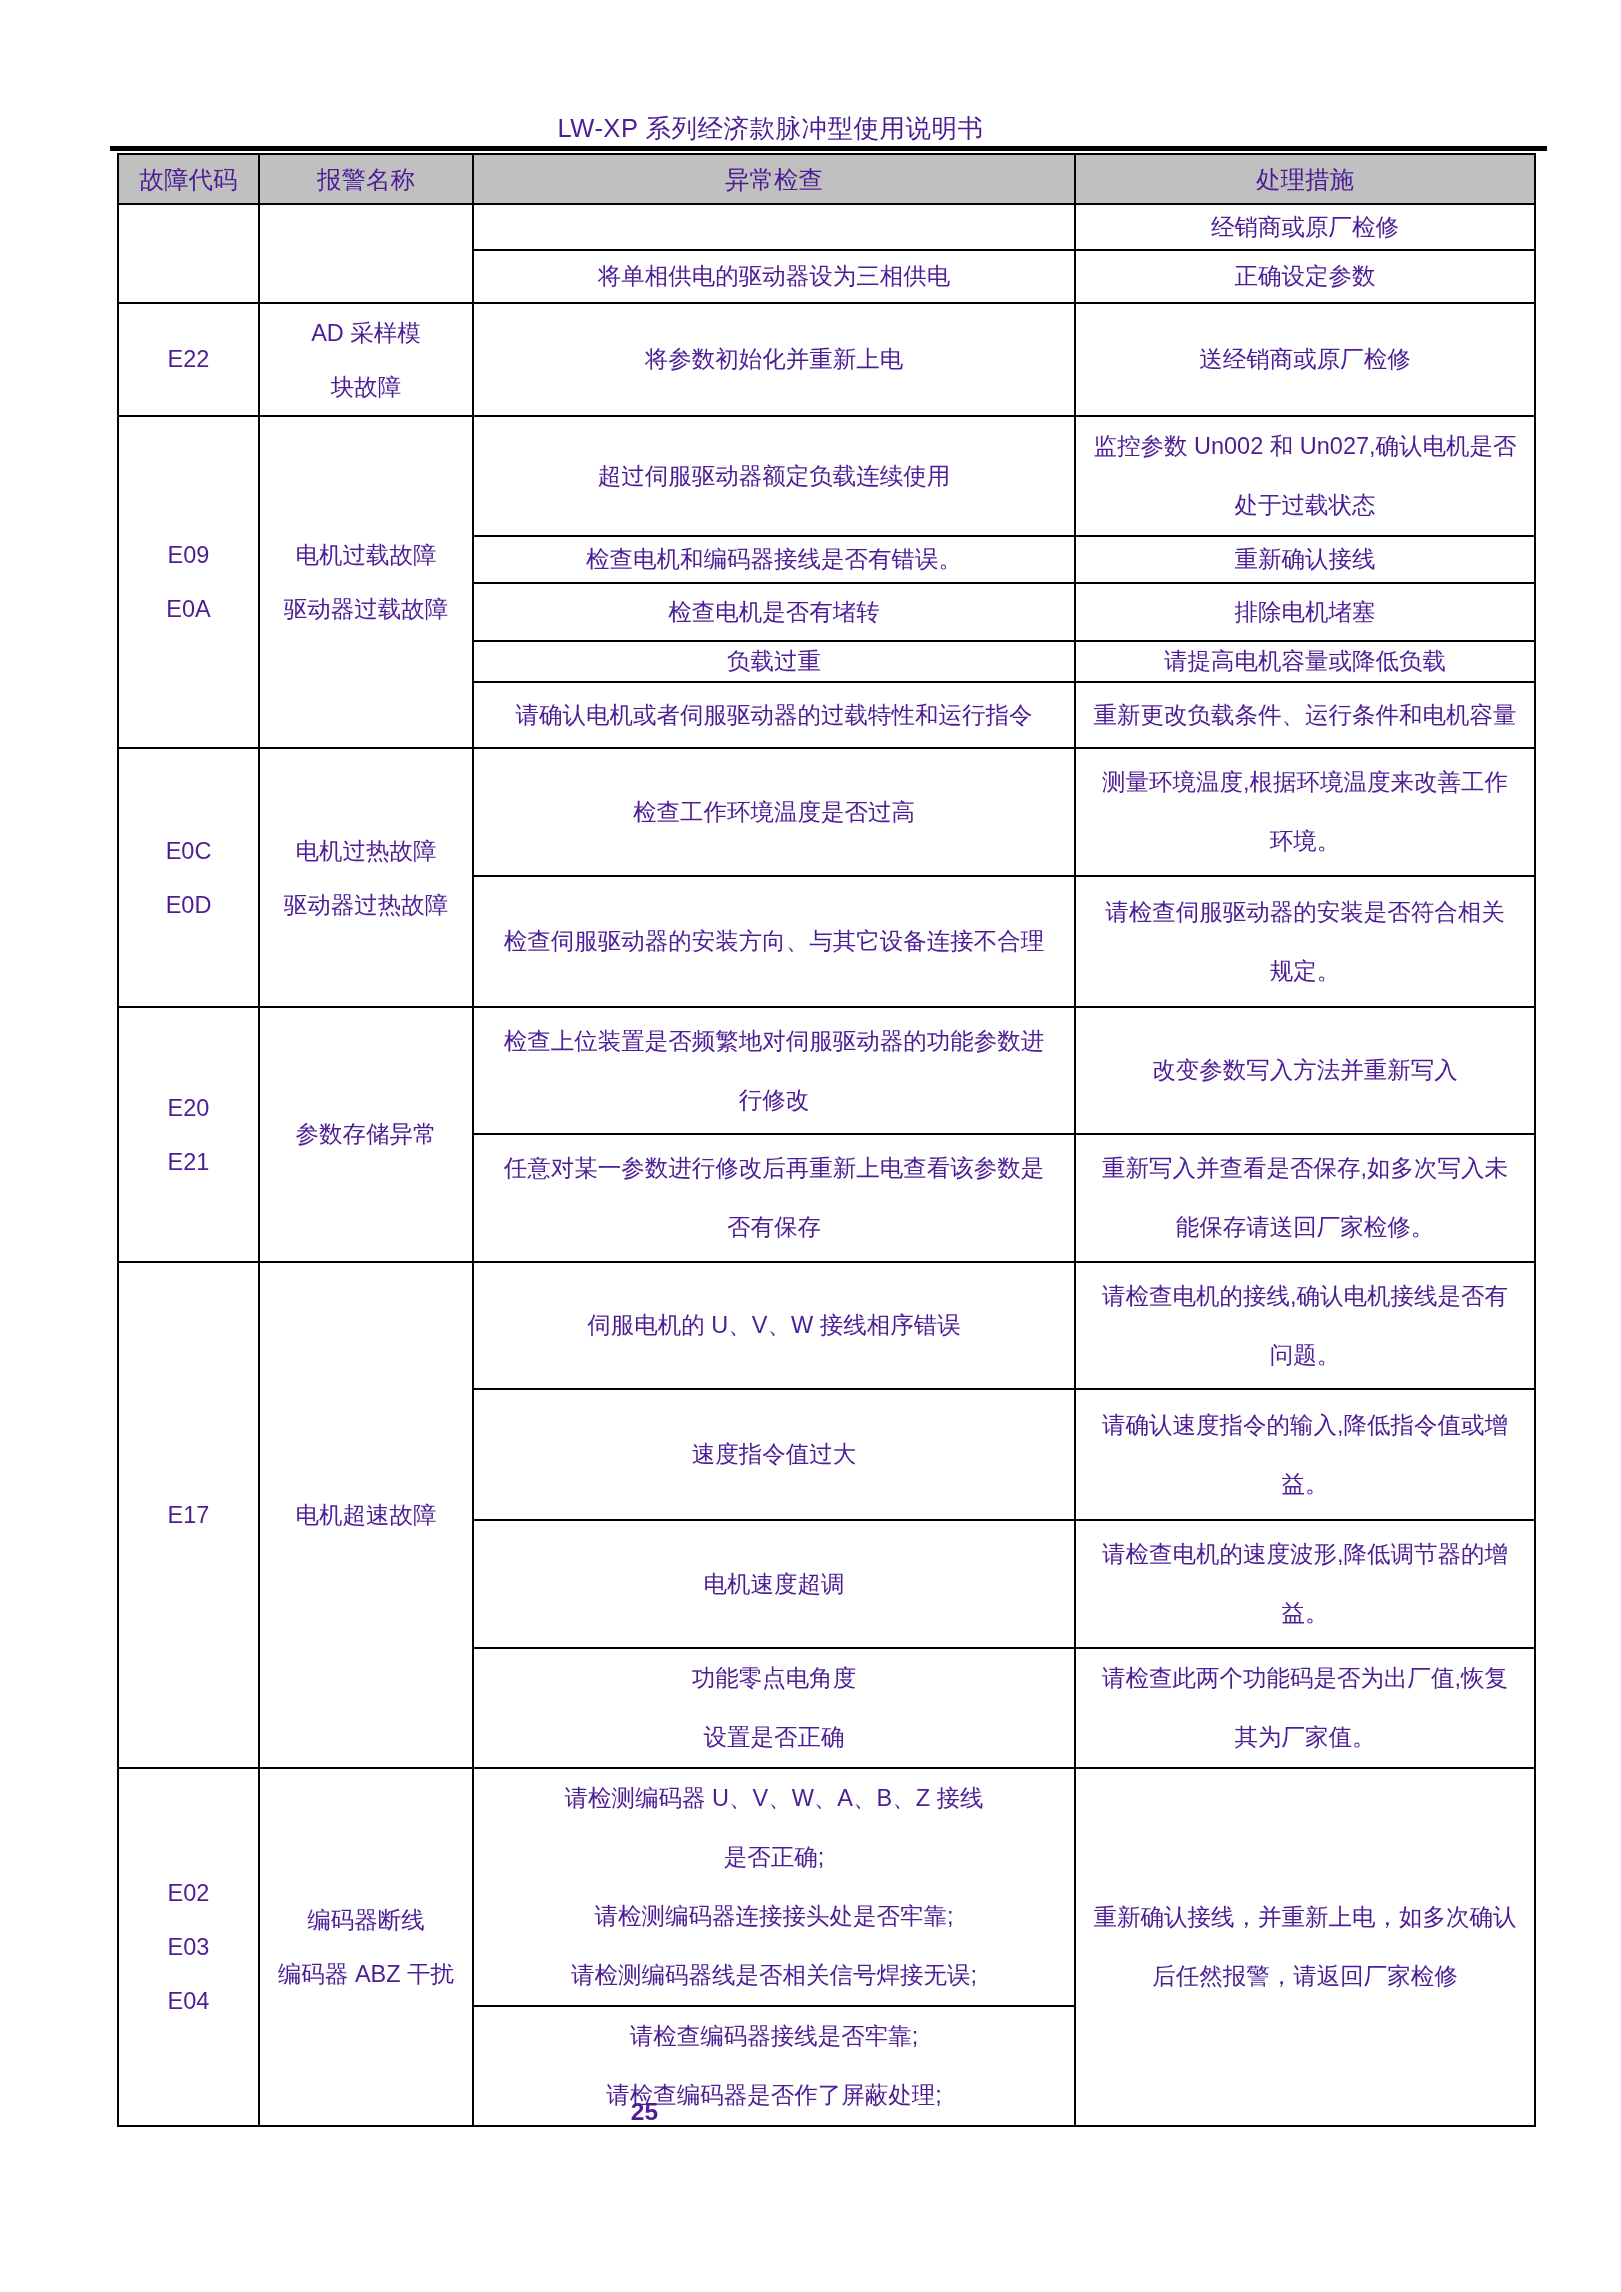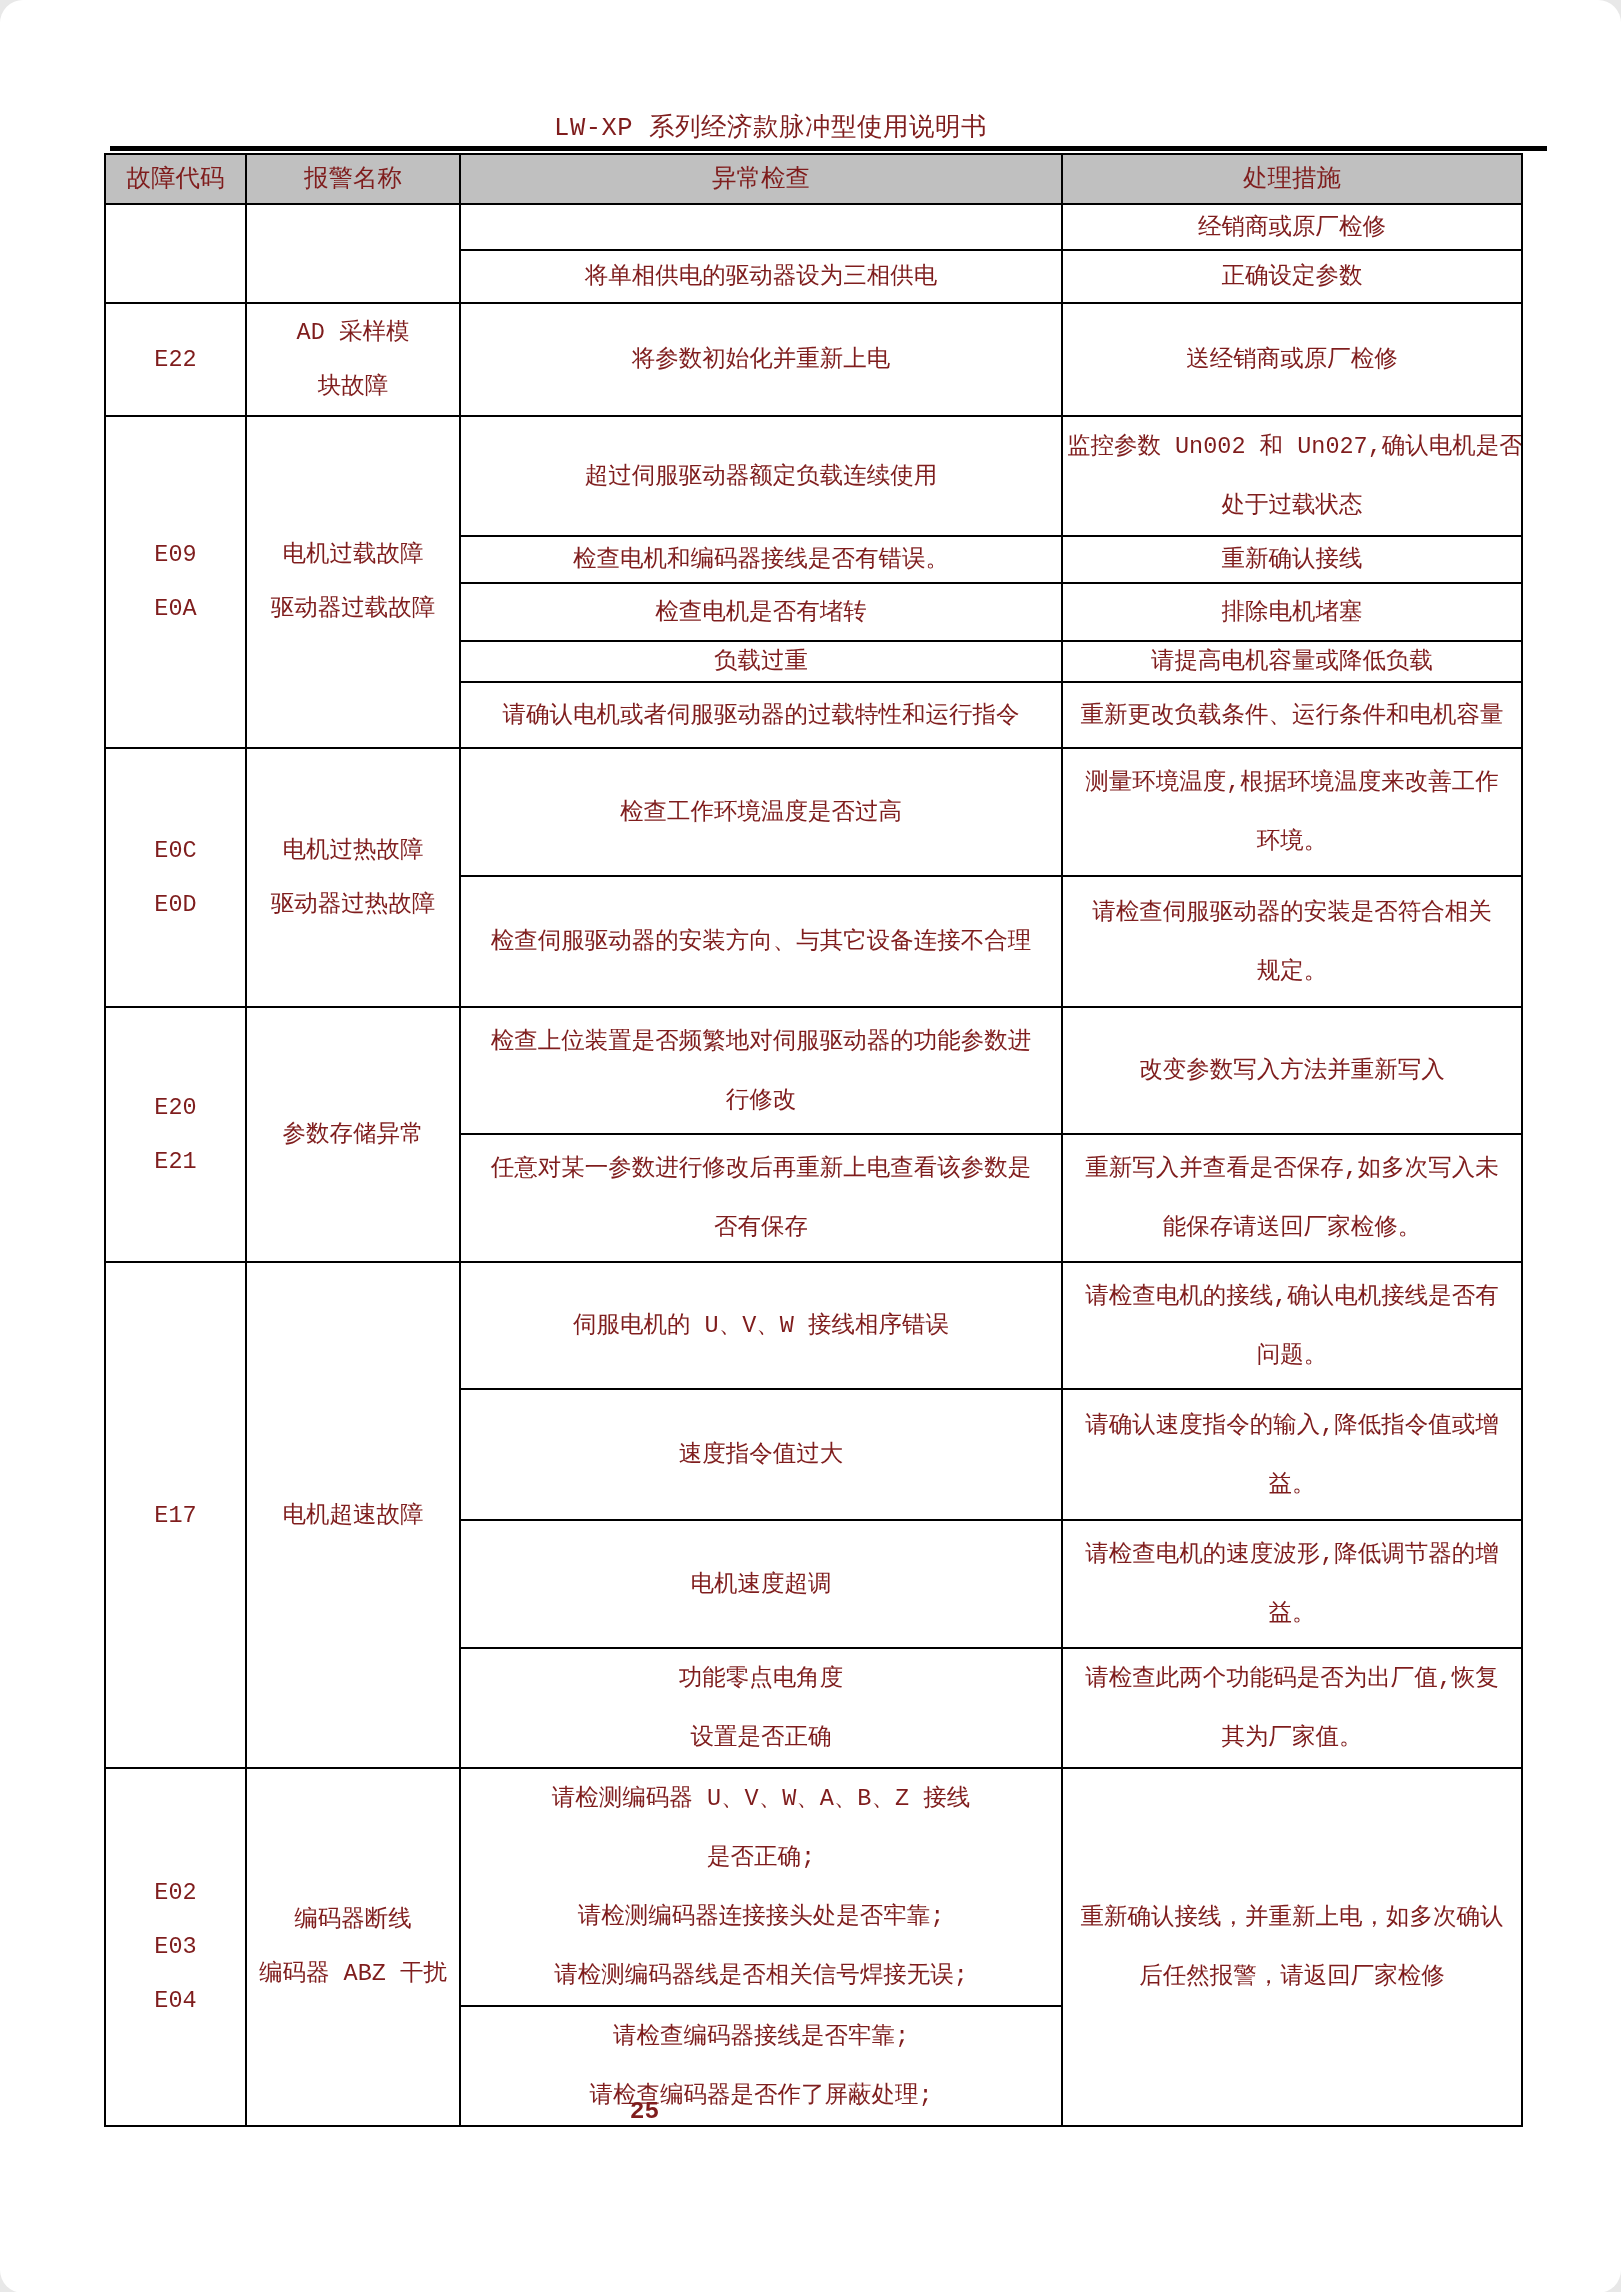--- a/index.html
+++ b/index.html
@@ -1,42 +1,41 @@
 <!DOCTYPE html>
 <html><head>
 <meta charset="utf-8">
 <style>
   html,body{margin:0;padding:0;background:#e8e8e8;}
   .page{
     position:relative;
     width:1621px;height:2293px;
     background:#ffffff;
     overflow:hidden;
-    font-family:Liberation Mono, monospace;
-    color:#7f1d1d;
-    border-radius:23px;
+    font-family:Liberation Sans, sans-serif;
+    color:#4c1d95;
   }
   .doc-title{
     position:absolute;
     top:112px;left:0;width:1541px;
     text-align:center;
     font-size:25.5px;
     line-height:33px;
     letter-spacing:0.5px;
     white-space:pre;
   }
   .top-rule{
     position:absolute;
     top:146px;left:110px;
     width:1437px;height:4.9px;
     background:#000;
   }
   table.fault{
     position:absolute;
-    top:153px;left:104px;
+    top:153px;left:117px;
     width:1416px;
     border-collapse:collapse;
     table-layout:fixed;
   }
   table.fault th, table.fault td{
     border:2px solid #000;
     padding:0 3.9px;
     margin:0;
     text-align:center;
     vertical-align:middle;

